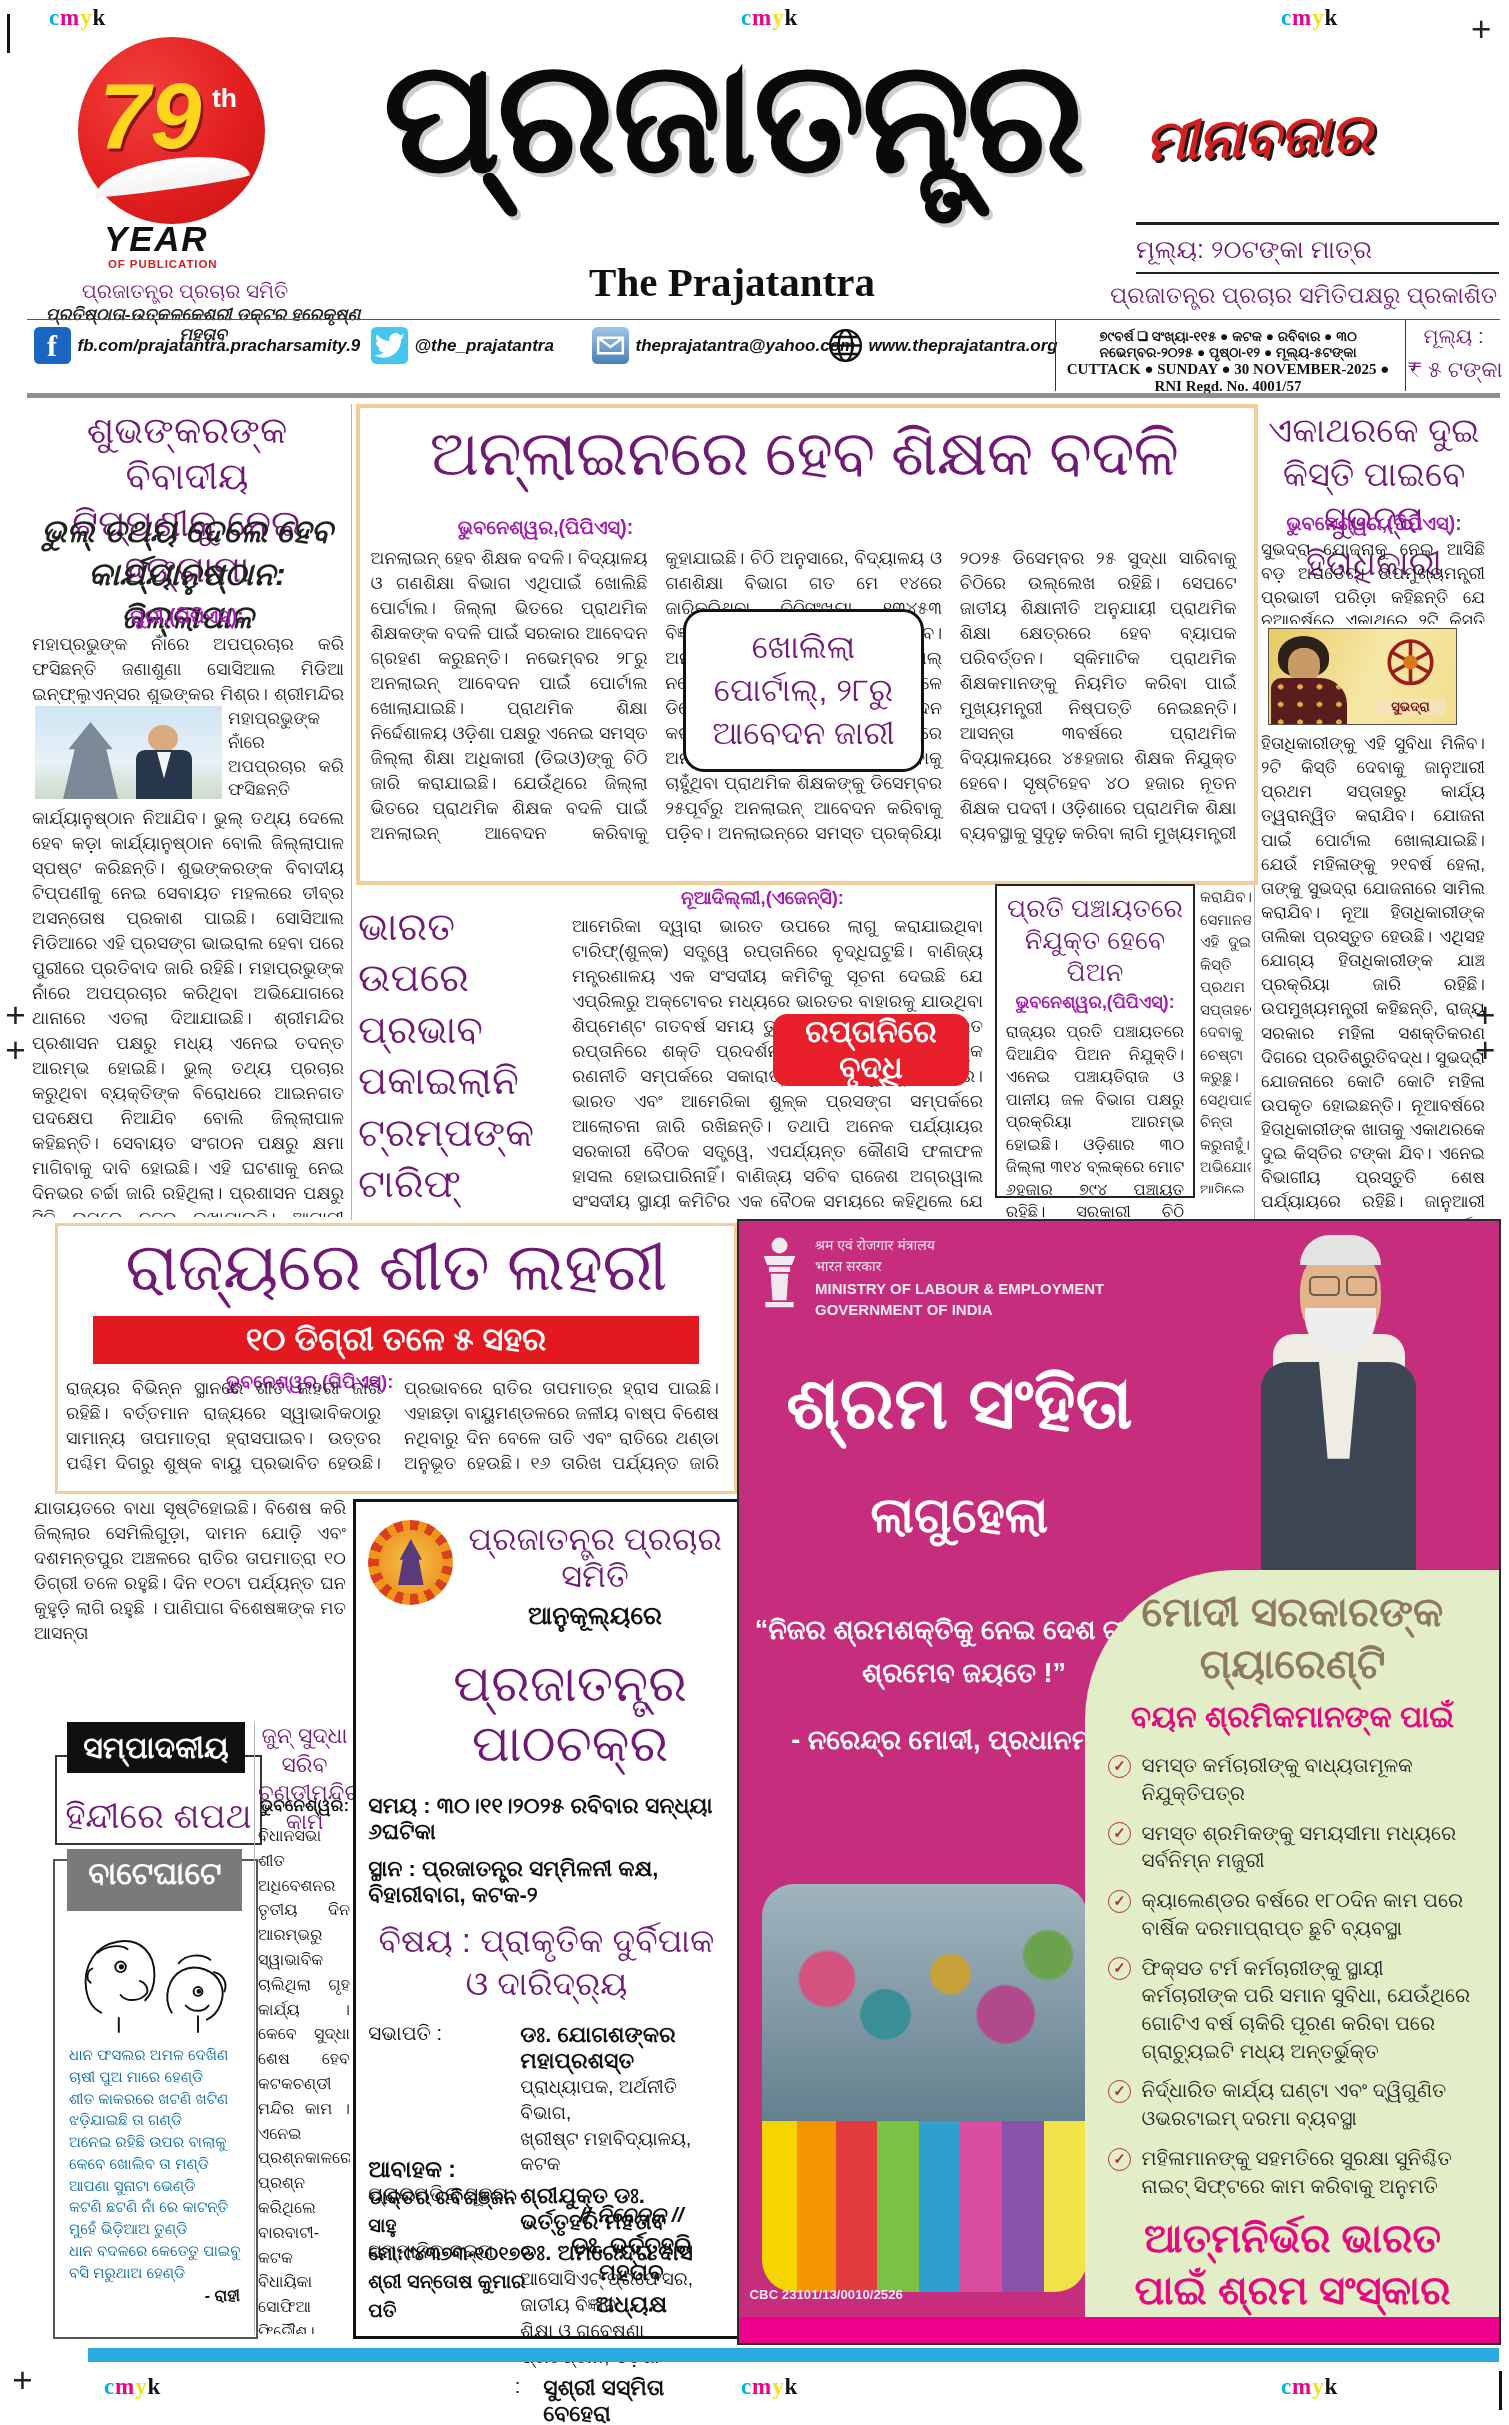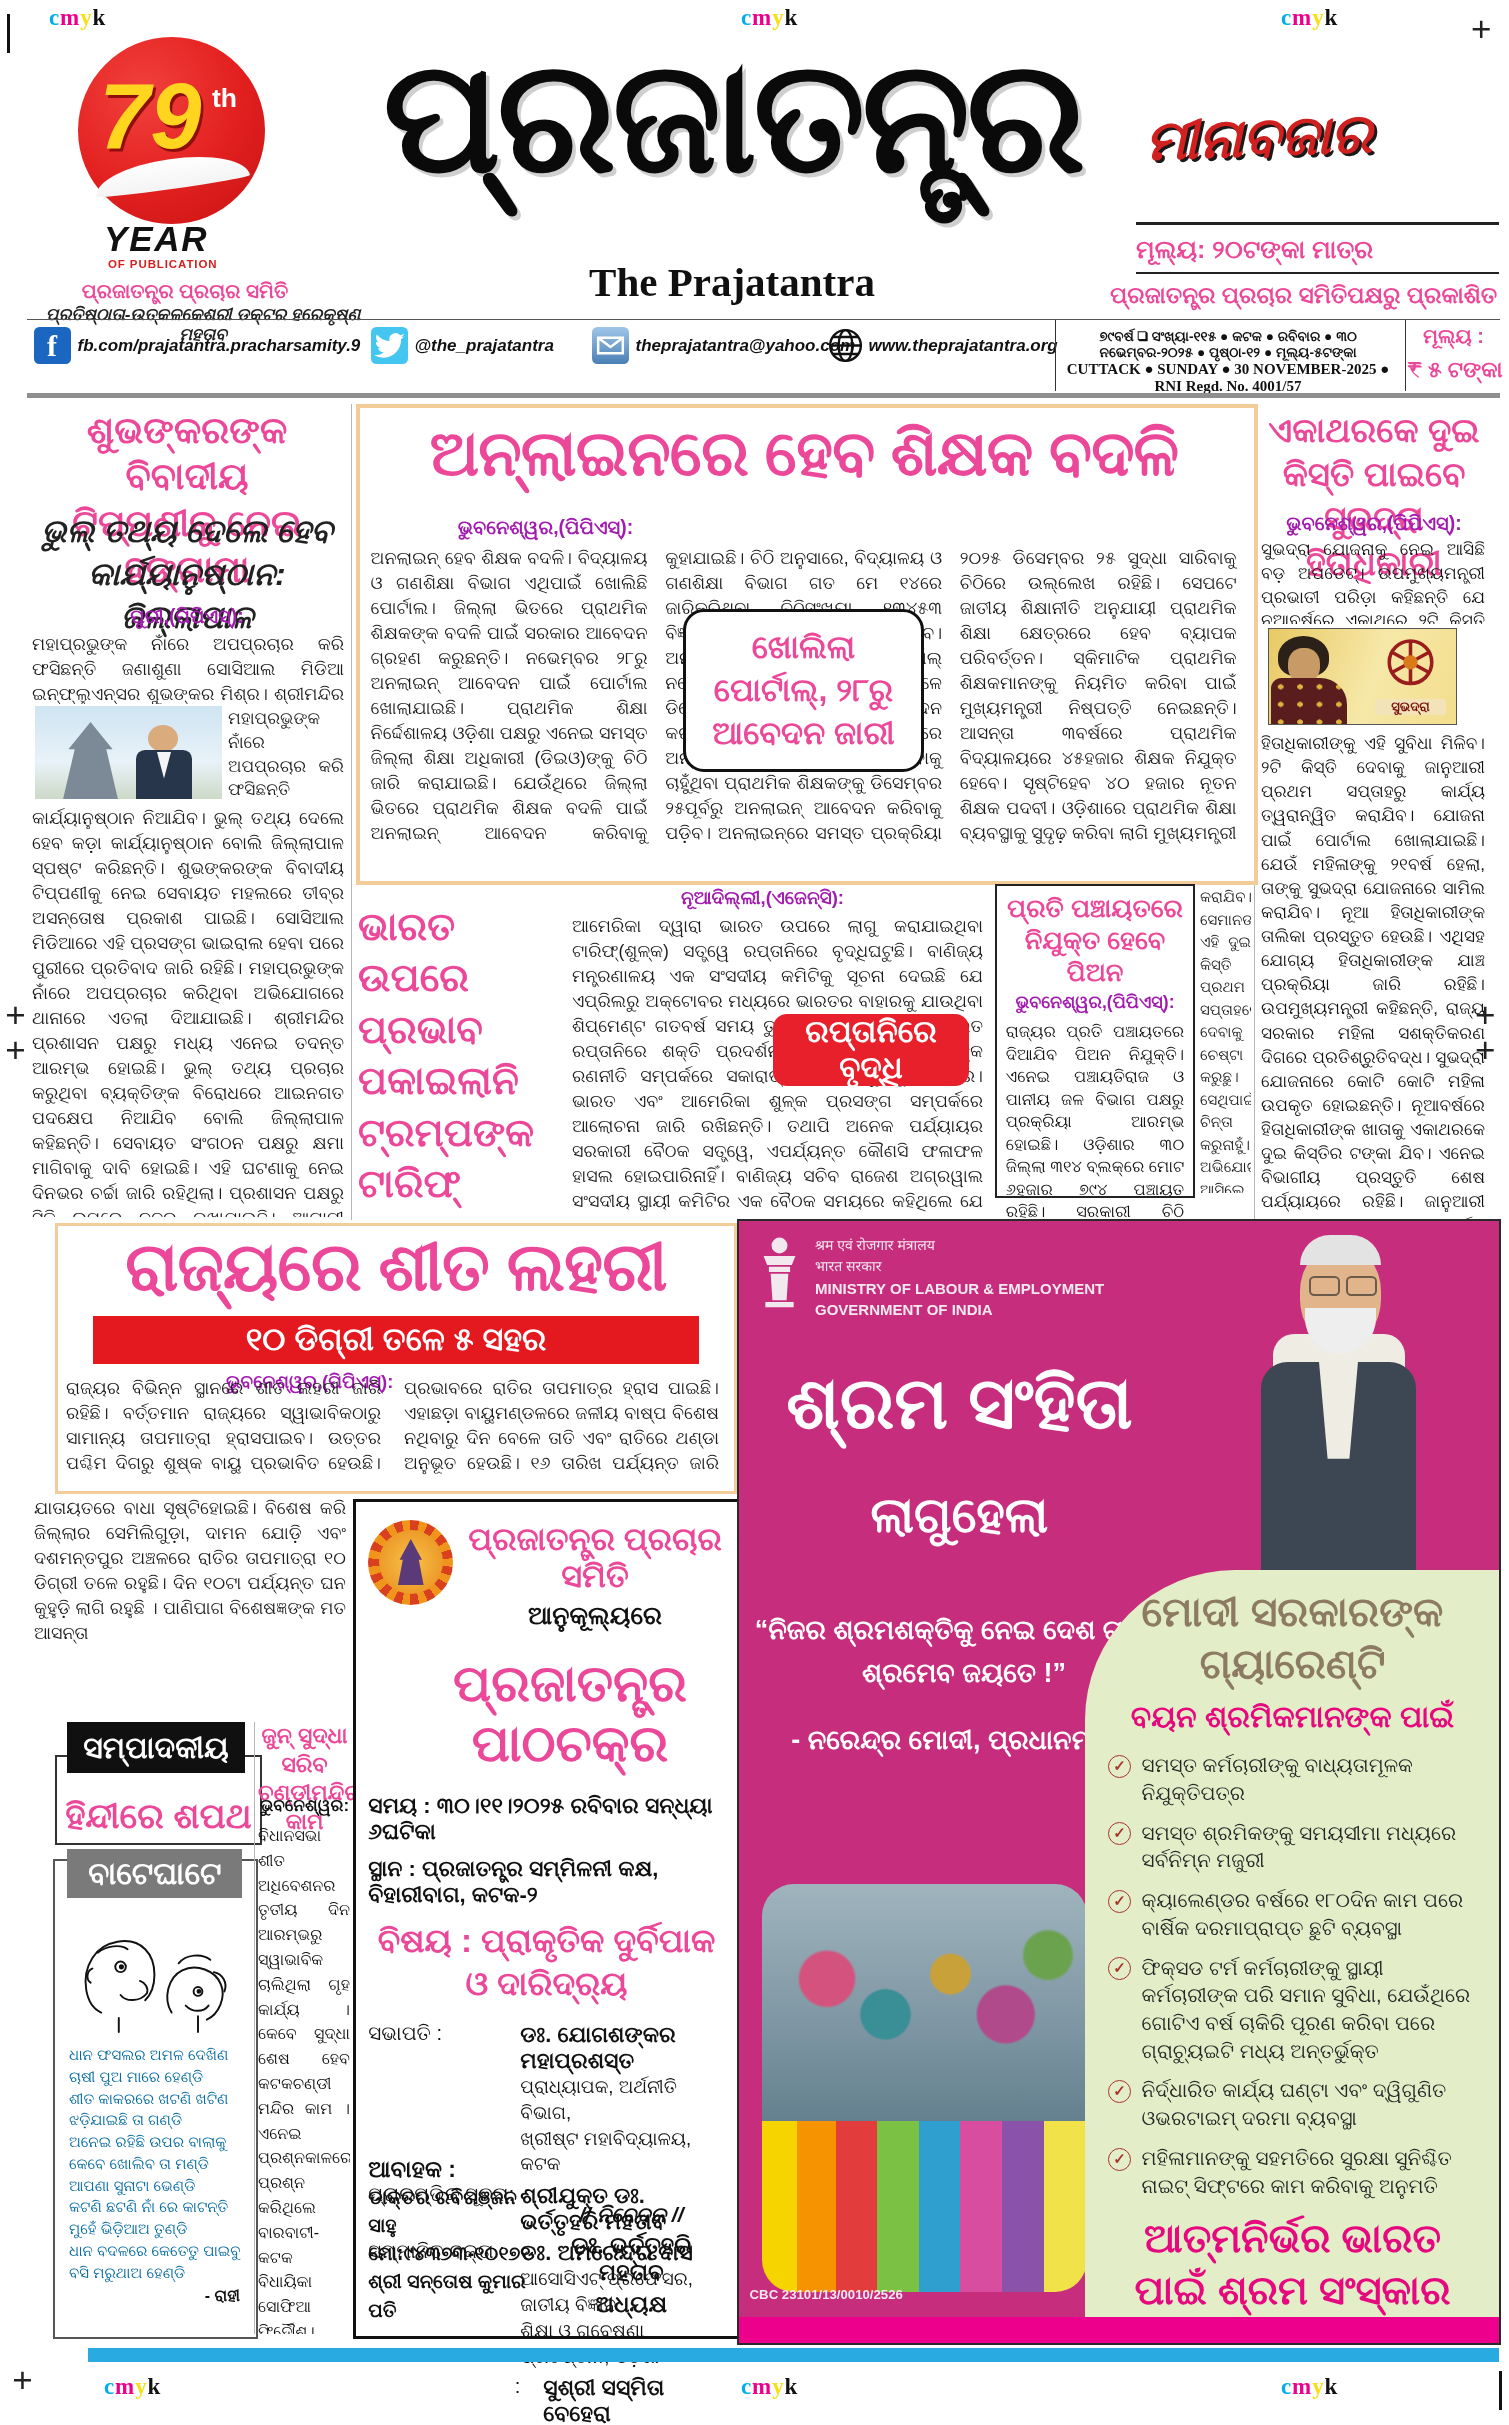--- a/index.html
+++ b/index.html
@@ -5,21 +5,21 @@
   html,body{margin:0;padding:0;background:#e8e8e8;}
   #page{position:relative;width:1509px;height:2426px;background:#ffffff;overflow:hidden;
         font-family:"Liberation Sans", sans-serif;color:#111;}
   .abs{position:absolute;}
   .pre{white-space:pre-line;}
   .c{text-align:center;}
   .j{text-align:justify;}
   .clip{overflow:hidden;}
   .body-txt{font-size:17.6px;line-height:1.42;color:#1c1c1c;}
   .byline{font-weight:bold;font-size:19.4px;color:#a21caf;}
-  .hl{font-weight:bold;color:#ec4899;}
+  .hl{font-weight:normal;color:#701a75;}
   .vrule{width:0.9px;background:#b5b5b5;}
   .cmyk{font-weight:bold;font-size:23px;letter-spacing:0.9px;font-family:"Liberation Serif",serif;}
   .cmyk .c1{color:#00aeef}.cmyk .c2{color:#ec008c}.cmyk .c3{color:#f7e017}.cmyk .c4{color:#111}
   .regplus{font-size:35px;color:#222;font-weight:normal;}
   .check{display:inline-block;width:21px;height:21px;border-radius:50%;border:1.8px solid #a8342a;
          color:#a8342a;font-size:15px;line-height:19.4px;text-align:center;font-weight:bold;flex:0 0 auto;margin-top:2.6px;}
   ul.glist{list-style:none;margin:0;padding:0;}
   ul.glist li{display:flex;gap:10.6px;margin-bottom:12.3px;font-size:20px;line-height:1.38;color:#262626;}
 </style>
 </head>
@@ -177,21 +177,21 @@
   </div>
   <div class="abs j body-txt clip" style="left:66px;top:1376px;width:653px;height:111px;column-count:2;column-gap:23px;"><span>ରାଜ୍ୟର ବିଭିନ୍ନ ସ୍ଥାନରେ ଶୀତ ଲହରୀ ଜାରି ରହିଛି। ବର୍ତ୍ତମାନ ରାଜ୍ୟରେ ସ୍ୱାଭାବିକଠାରୁ ସାମାନ୍ୟ ତାପମାତ୍ରା ହ୍ରାସପାଇବ। ଉତ୍ତର ପଶ୍ଚିମ ଦିଗରୁ ଶୁଷ୍କ ବାୟୁ ପ୍ରଭାବିତ ହେଉଛି। ପ୍ରଭାବରେ ରାତିର ତାପମାତ୍ର ହ୍ରାସ ପାଇଛି। ଏହାଛଡ଼ା ବାୟୁମଣ୍ଡଳରେ ଜଳୀୟ ବାଷ୍ପ ବିଶେଷ ନଥିବାରୁ ଦିନ ବେଳେ ତାତି ଏବଂ ରାତିରେ ଥଣ୍ଡା ଅନୁଭୂତ ହେଉଛି।</span> <span>୧୬ ତାରିଖ ପର୍ଯ୍ୟନ୍ତ ଜାରି ରହିବ ଶୀତର ପ୍ରଭାବ। ତେଣେ ଶ୍ରୀଲଙ୍କାରେ ଘୂର୍ଣ୍ଣିଝଡ଼ 'ଦିତ୍ୱା' ଯୋଗୁଁ ବନ୍ୟା ଏବଂ ଭୂସ୍ଖଳନ ଦେଖିବାକୁ ମିଳିଛି। ଯାହାକୁ ନେଇ ୮୦ରୁ ଅଧିକ ଲୋକଙ୍କ ମୃତ୍ୟୁହୋଇଛି। ଶ୍ରୀଲଙ୍କାର ଏହି ସଙ୍କଟମୟ ସମୟରେ ସହାୟତା ପାଇଁ ଭାରତ 'ଅପରେସନ୍ ସାଗର ବନ୍ଧୁ' ଆରମ୍ଭ କରିବା ସହ ରିଲିଫ୍ ସାମଗ୍ରୀର ପ୍ରଥମ ପର୍ଯ୍ୟାୟ ହସ୍ତାନ୍ତର କରିଛି। ଭାରତୀୟ ନୌସେନାର ବିମାନ ବାହକ ଆଇଏନ୍‌ଏସ୍ ବିକ୍ରାନ୍ତ ଏବଂ ଆଗ ଧାଡ଼ିର ଜାହାଜ ଆଇଏନ୍‌ଏସ୍ ଉଦୟଗିରି ଦ୍ୱାରା ରିଲିଫ୍ ସାମଗ୍ରୀ ପରିବହନ କରାଯିବା ପରେ</span></div>
   <div class="abs j body-txt clip" style="left:34px;top:1496px;width:312px;height:219px;">ଯାତାୟତରେ ବାଧା ସୃଷ୍ଟିହୋଇଛି। ବିଶେଷ କରି ଜିଲ୍ଲାର ସେମିଲିଗୁଡ଼ା, ଦାମନ ଯୋଡ଼ି ଏବଂ ଦଶମନ୍ତପୁର ଅଞ୍ଚଳରେ ରାତିର ତାପମାତ୍ରା ୧୦ ଡିଗ୍ରୀ ତଳେ ରହୁଛି। ଦିନ ୧୦ଟା ପର୍ଯ୍ୟନ୍ତ ଘନ କୁହୁଡ଼ି ଲାଗି ରହୁଛି । ପାଣିପାଗ ବିଶେଷଜ୍ଞଙ୍କ ମତ ଆସନ୍ତା</div>
 
   <div class="abs" style="left:55px;top:1755px;width:203px;height:86px;border:2.6px solid #333;background:#fff;">
     <div class="c hl" style="margin-top:39px;font-size:35px;">ହିନ୍ଦୀରେ ଶପଥ</div>
   </div>
   <div class="abs c" style="left:67px;top:1722px;width:178px;height:51px;background:#101010;color:#fff;font-size:30px;font-weight:bold;line-height:51px;">ସମ୍ପାଦକୀୟ</div>
 
   <div class="abs" style="left:53px;top:1859px;width:201px;height:476px;border:2.6px solid #555;background:#fff;">
-    <div class="abs c" style="left:12.3px;top: -12.3px;width:175px;height:49px;background:#7a7a7a;color:#fff;font-size:31px;font-weight:bold;line-height:49px;">ବାଟେଘାଟେ</div>
+    <div class="abs c" style="left:12.3px;top: -12.3px;width:175px;height:62px;background:#7a7a7a;color:#fff;font-size:31px;font-weight:bold;line-height:49px;">ବାଟେଘାଟେ</div>
     <div class="abs" style="left:10.6px;top:46px;width:176px;height:132px;">
       <svg width="176" height="132" viewBox="0 0 200 150">
         <g fill="none" stroke="#111" stroke-width="2.2" stroke-linecap="round">
           <path d="M40 120c-18-8-24-40-10-62 12-20 44-26 60-10 14 14 14 44 0 58"></path>
           <path d="M36 52c10-8 26-10 34-4"></path>
           <circle cx="62" cy="68" r="6"></circle>
           <circle cx="63" cy="68" r="1.8" fill="#111"></circle>
           <path d="M84 84c6 2 10 8 8 14-8 10-24 10-30 2"></path>
           <path d="M30 70c-6 2-8 12-2 16"></path>
           <path d="M120 120c-10-16-4-40 12-48 16-8 38 0 44 16 6 14-2 34-16 40"></path>

